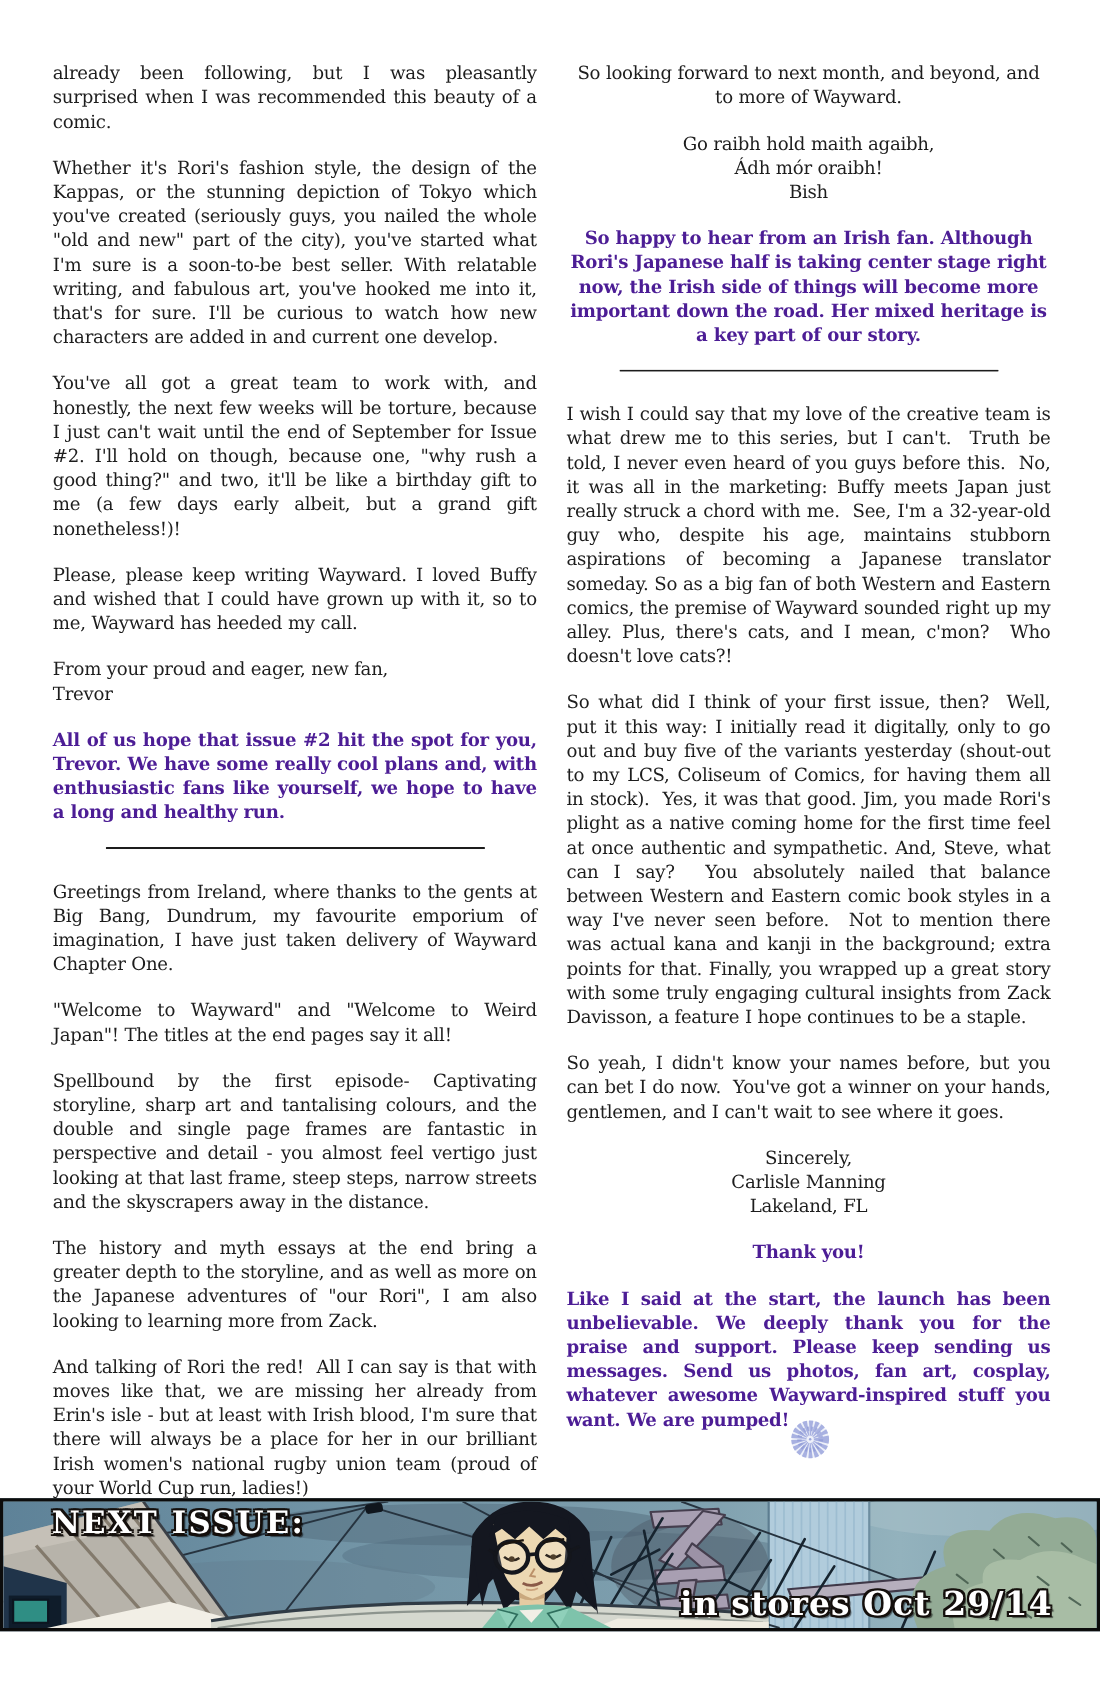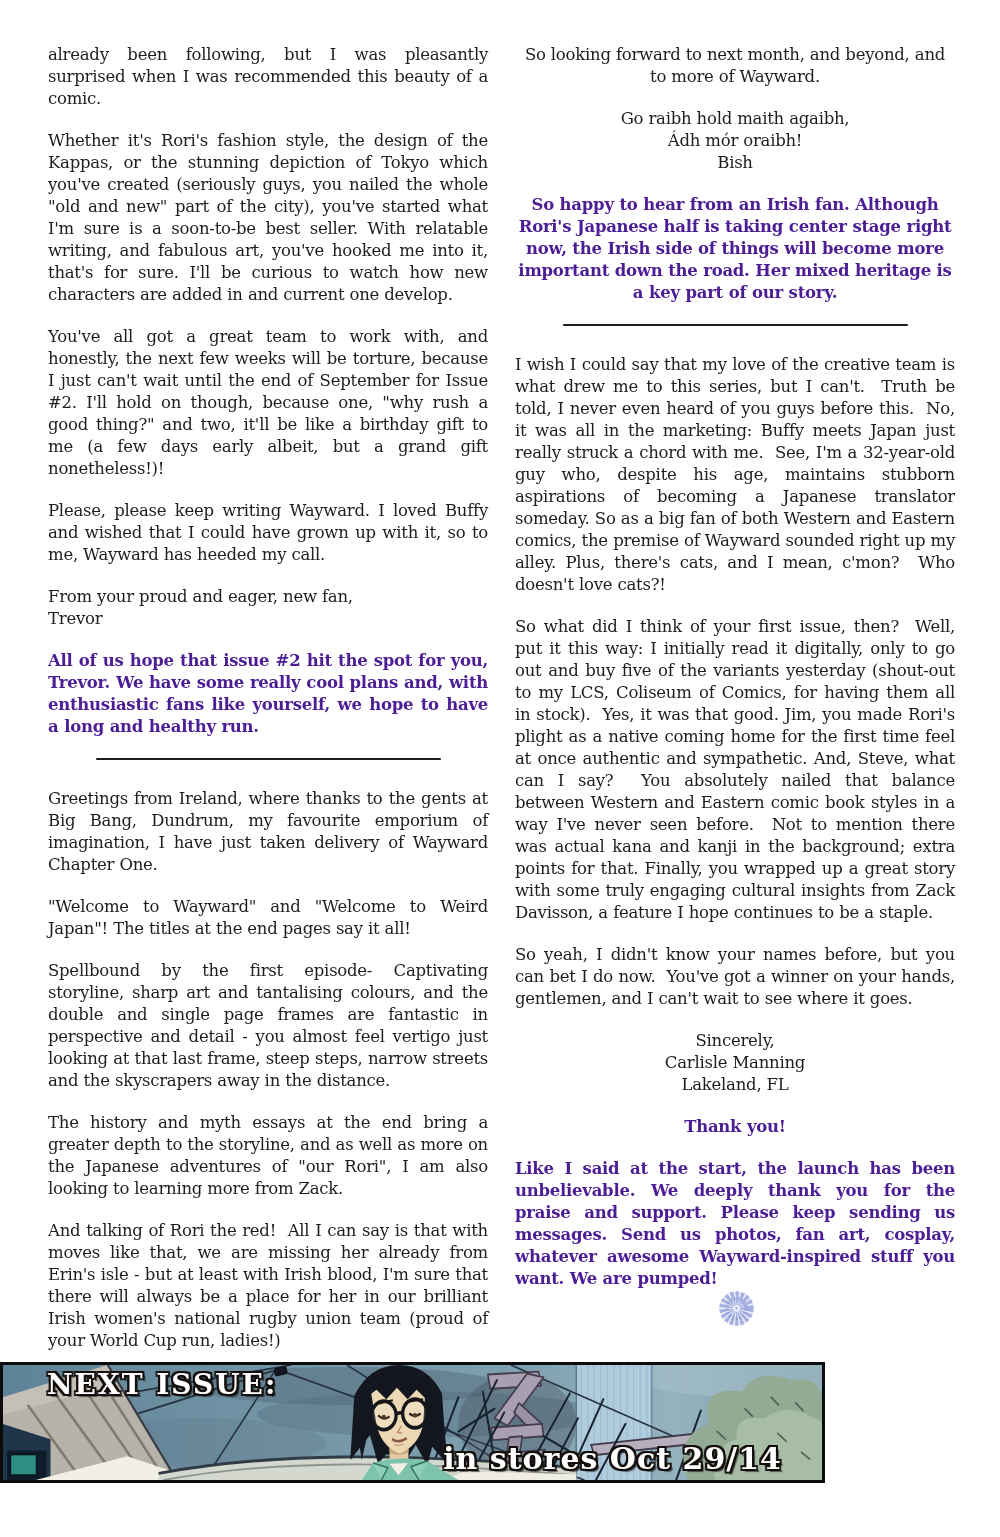--- a/index.html
+++ b/index.html
@@ -3,33 +3,33 @@
 <meta charset="utf-8">
 <style>
   html,body{margin:0;padding:0;background:#ffffff;}
   body{
     width:1000px;height:1537px;position:relative;overflow:hidden;
     font-family:"DejaVu Serif","Liberation Serif",serif;
   }
   .columns{position:absolute;left:48px;top:44px;display:flex;gap:27px;}
   .col{width:440px;font-size:16.5px;line-height:22px;color:#1d1d1d;}
   .para{
-    margin:0 0 20px 0;text-align:justify;white-space:pre-wrap;
+    margin:12px 0 20px 0;text-align:justify;white-space:pre-wrap;
     letter-spacing:-0.25px;word-spacing:0.2px;
   }
   .para.align-left{text-align:center;}
   .para.response{font-weight:bold;color:#4c1d95;}
   .divider{
     height:0;border-top:2.5px solid #1c1c1c;width:345px;
     margin:6px auto 28px auto;border-radius:2px;
   }
   .pinwheel{position:absolute;left:718px;top:1290px;width:37px;height:37px;}
 
   .banner{
-    position:absolute;left:0;top:1362px;width:825px;height:121px;
+    position:absolute;left:0;top:1362px;width:1000px;height:121px;
     box-sizing:border-box;border:3px solid #0c0c0c;overflow:hidden;background:#7b99a8;
   }
   .banner svg.art{position:absolute;left:0;top:0;width:100%;height:100%;display:block;}
   .banner-label{
     position:absolute;color:#ffffff;font-weight:bold;
     font-family:"DejaVu Serif","Liberation Serif",serif;
     text-shadow:
       -2px -2px 0 #140f0c, 2px -2px 0 #140f0c,
       -2px  2px 0 #140f0c, 2px  2px 0 #140f0c,
       -2px  0   0 #140f0c, 2px  0   0 #140f0c,

